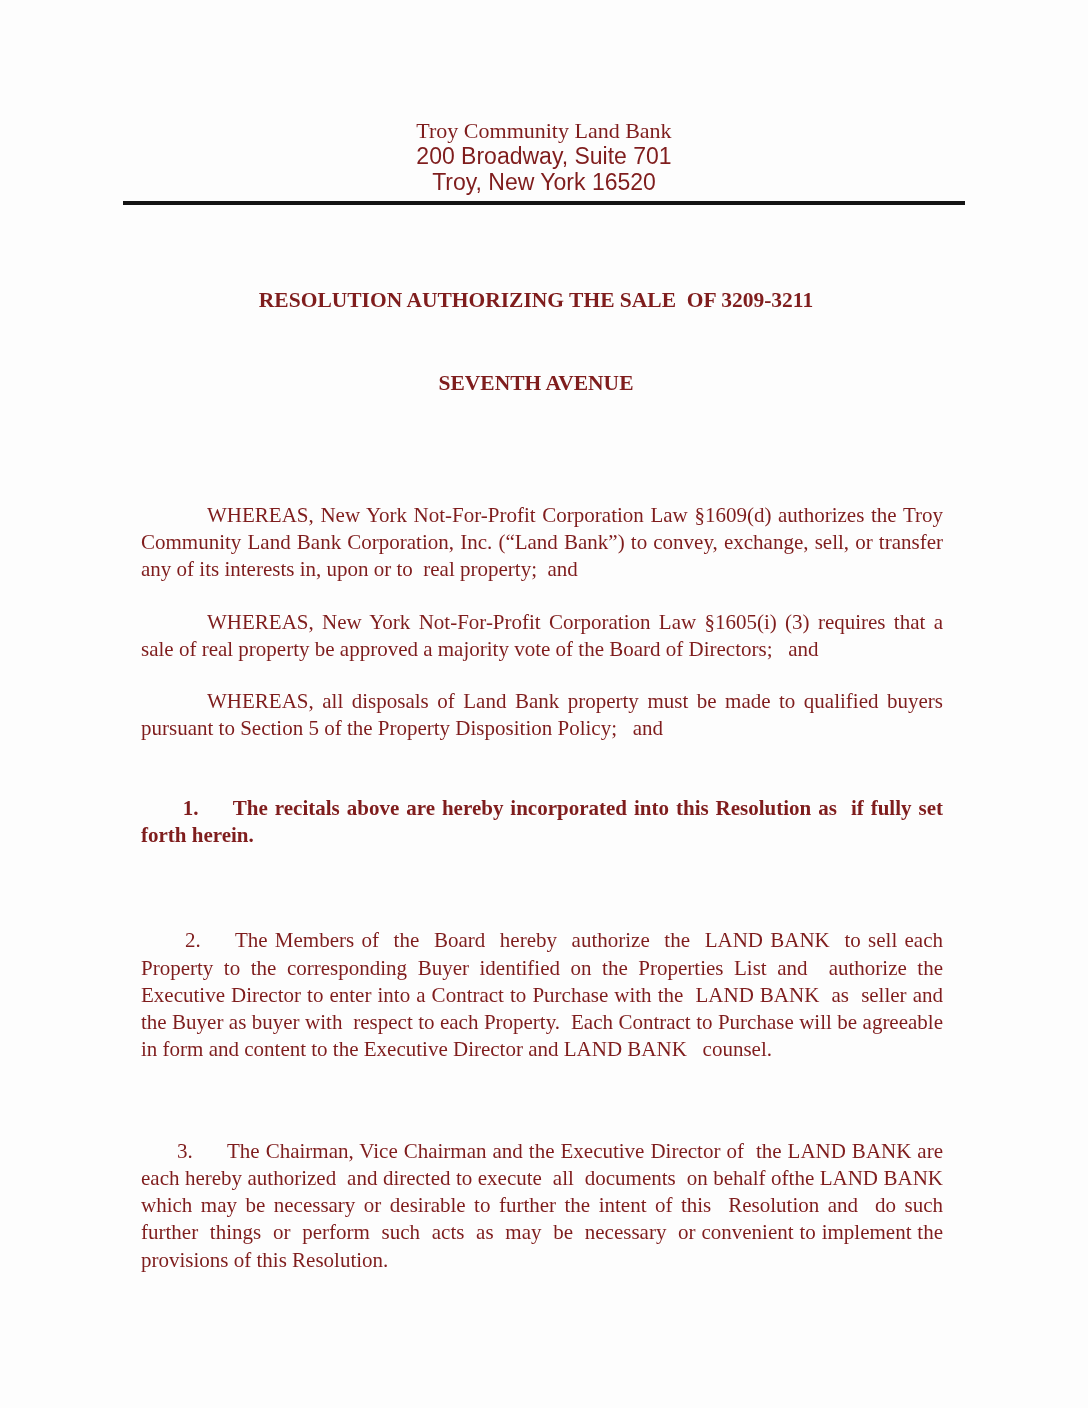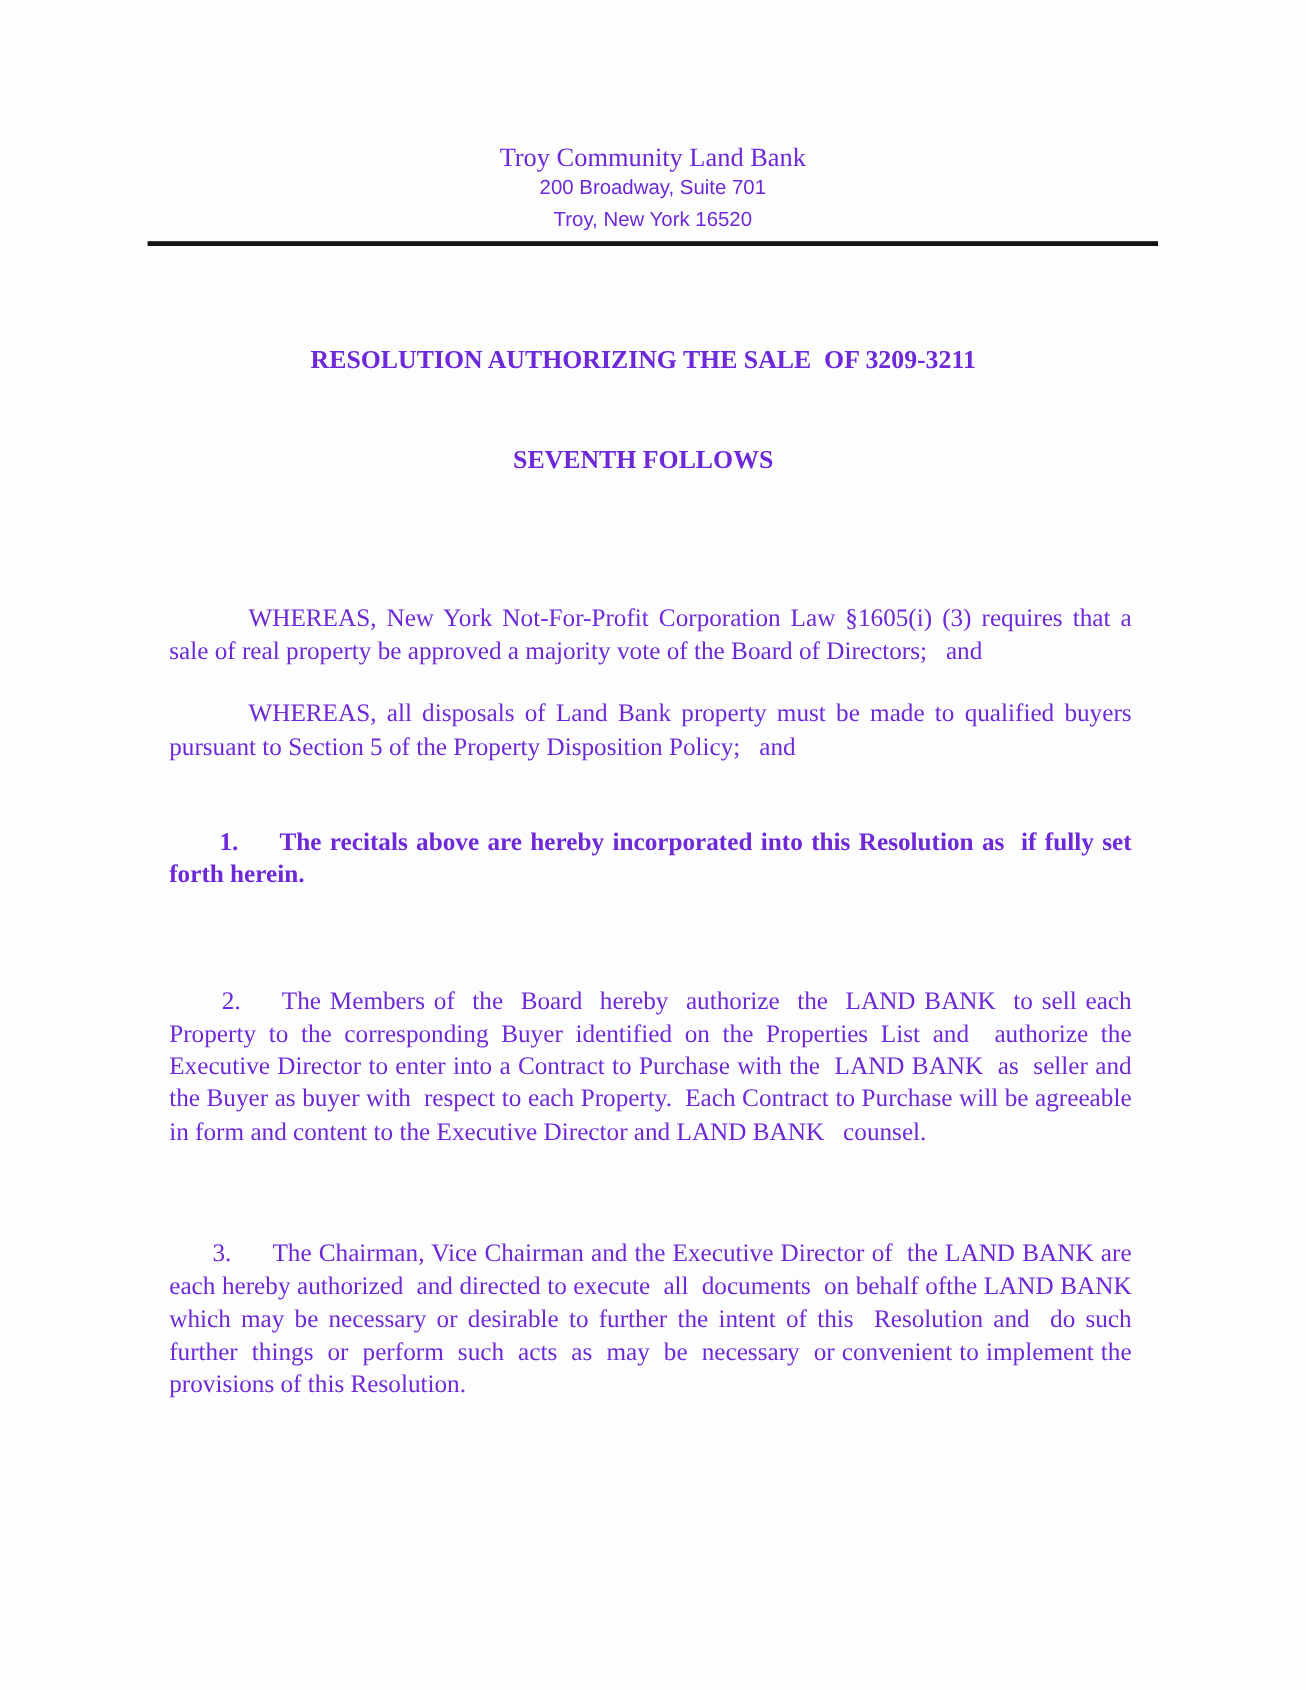--- a/index.html
+++ b/index.html
@@ -5,36 +5,36 @@
   html, body {
     margin: 0;
     padding: 0;
     background: #ffffff;
   }
   .page {
     position: relative;
     width: 1088px;
     height: 1408px;
     background: #fdfdfd;
-    color: #6d28d9;
+    color: #7f1d1d;
     font-family: "Liberation Serif", serif;
     overflow: hidden;
     box-sizing: border-box;
   }
   .letterhead {
     padding-top: 117px;
     text-align: center;
   }
   .org-name {
     font-size: 22px;
     line-height: 27px;
   }
   .addr {
     font-family: "Liberation Sans", sans-serif;
-    font-size: 17px;
+    font-size: 23px;
     line-height: 25.5px;
   }
   .rule {
     height: 4px;
     background: #141414;
     width: 842px;
     margin-left: 123px;
     margin-top: 6px;
   }
   .doc-title {
@@ -83,25 +83,26 @@
   <div class="letterhead">
     <div class="org-name">Troy Community Land Bank</div>
     <div class="addr">200 Broadway, Suite 701</div>
     <div class="addr">Troy, New York 16520</div>
   </div>
 
   <div class="rule"></div>
 
   <div class="doc-title">
     <div>RESOLUTION AUTHORIZING THE SALE  OF 3209-3211</div>
-    <div>SEVENTH FOLLOWS</div>
+    <div>SEVENTH AVENUE</div>
   </div>
 
   <div class="body-text">
 
+    <p>WHEREAS, New York Not-For-Profit Corporation Law §1609(d) authorizes the Troy Community Land Bank Corporation, Inc. (“Land Bank”) to convey, exchange, sell, or transfer any of its interests in, upon or to  real property;  and</p>
 
     <p>WHEREAS, New York Not-For-Profit Corporation Law §1605(i) (3) requires that a sale of real property be approved a majority vote of the Board of Directors;   and</p>
 
     <p>WHEREAS, all disposals of Land Bank property must be made to qualified buyers pursuant to Section 5 of the Property Disposition Policy;   and</p>
 
 
 
     <p class="item mb24">
       <span class="item-num">1.</span><span>The recitals above are hereby incorporated into this Resolution as  if fully set forth herein.</span>
     </p>

